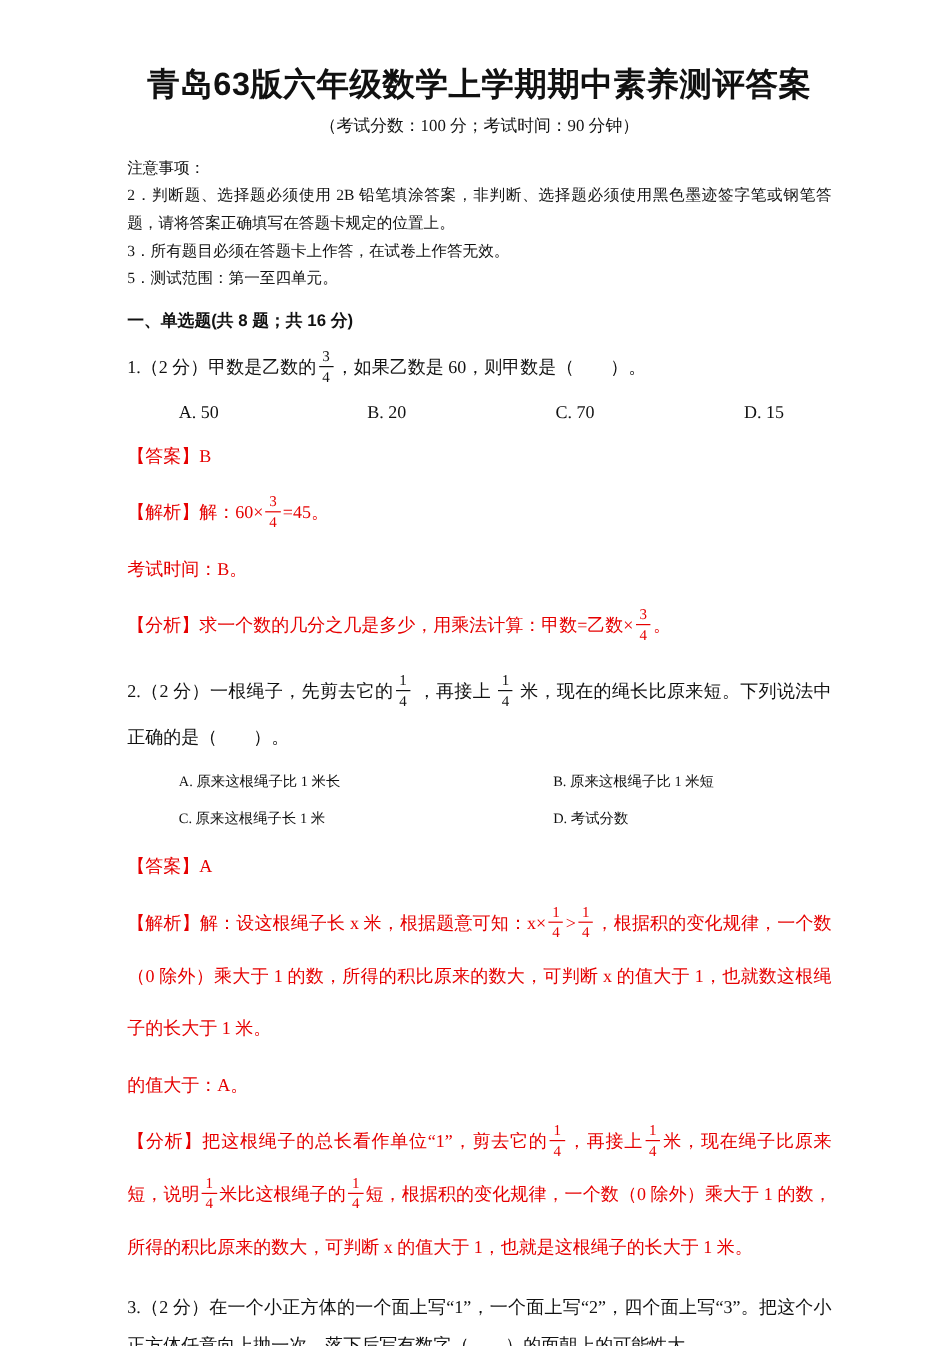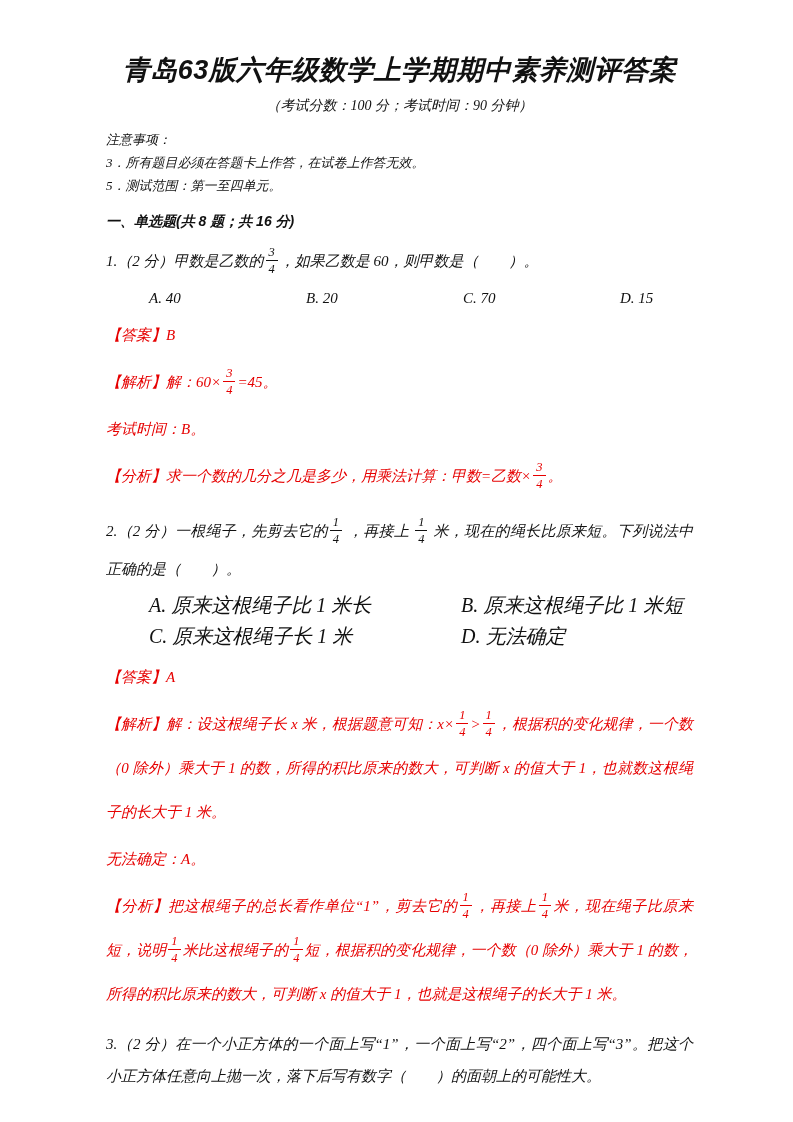--- a/index.html
+++ b/index.html
@@ -3,21 +3,21 @@
 <meta charset="utf-8">
 <style>
   :root { --red: #e60000; --ink: #111111; }
   * { box-sizing: border-box; }
   html, body { margin: 0; padding: 0; background: #ffffff; }
   body {
     width: 793px; height: 1122px; overflow: hidden;
     font-family: "Liberation Serif", "DejaVu Serif", serif;
     color: var(--ink);
   }
-  .page { width: 793px; height: 942px; padding: 50px 100px 0 106px; font-style: italic; }
+  .page { width: 793px; height: 942px; padding: 50px 100px 0 106px; }
 
   .exam-title {
     margin: 0; text-align: center;
     font-family: "Liberation Sans", "DejaVu Sans", sans-serif;
     font-weight: 700; font-size: 27px; line-height: 40px; letter-spacing: 0.5px;
   }
   .exam-subtitle {
     margin: 6px 0 12px; text-align: center;
     font-size: 14px; line-height: 20px;
   }
@@ -35,21 +35,21 @@
   .stem2 { line-height: 38px; margin: 14px 0 2px; }
   .stem3 { line-height: 32px; margin: 12px 0 2px; }
   .ansline { line-height: 24px; margin: 13px 0; }
   .mathline { line-height: 44px; margin: 7px 0; }
   .red { color: var(--red); }
 
   .options-row4 { display: flex; padding-left: 43px; margin: 4px 0 8px; font-size: 15px; line-height: 24px; }
   .options-row4 .opt { width: 157px; flex: 0 0 auto; }
   .options-row4 .opt:last-child { width: auto; }
 
-  .options-grid2 { display: flex; flex-wrap: wrap; padding-left: 43px; margin: 2px 0 6px; font-size: 20px; line-height: 31px; }
+  .options-grid2 { display: flex; flex-wrap: wrap; padding-left: 43px; margin: 2px 0 6px; font-size: 12px; line-height: 31px; }
   .options-grid2 .opt { flex: 0 0 312px; }
   .options-grid2 .opt:nth-child(even) { flex: 1 1 auto; }
 
   .frac {
     display: inline-flex; flex-direction: column; align-items: center;
     vertical-align: middle; line-height: 1; font-size: 12.5px; margin: 0 2px;
     transform: translateY(-2px);
   }
   .frac .num { padding: 0 3px 1.5px; }
   .frac .den { border-top: 1px solid currentColor; padding: 1.5px 3px 0; }
@@ -57,32 +57,33 @@
 </head>
 <body>
 
 <div class="page">
 
   <h1 class="exam-title">青岛63版六年级数学上学期期中素养测评答案</h1>
   <p class="exam-subtitle">（考试分数：100 分；考试时间：90 分钟）</p>
 
   <div class="notice">
     <p>注意事项：</p>
+    <p>2．判断题、选择题必须使用 2B 铅笔填涂答案，非判断、选择题必须使用黑色墨迹签字笔或钢笔答题，请将答案正确填写在答题卡规定的位置上。</p>
     <p>3．所有题目必须在答题卡上作答，在试卷上作答无效。</p>
     <p>5．测试范围：第一至四单元。</p>
   </div>
 
   <h2 class="section-heading">一、单选题(共 8 题；共 16 分)</h2>
 
   <p class="para stem1">1.（2 分）甲数是乙数的<span class="frac">
         <span class="num">3</span>
         <span class="den">4</span>
       </span>，如果乙数是 60，则甲数是（　　）。</p>
   <div class="options-row4">
-    <span class="opt">A. 40</span>
+    <span class="opt">A. 50</span>
     <span class="opt">B. 20</span>
     <span class="opt">C. 70</span>
     <span class="opt">D. 15</span>
   </div>
   <p class="para ansline red">【答案】B</p>
   <p class="para mathline red">【解析】解：60×<span class="frac">
         <span class="num">3</span>
         <span class="den">4</span>
       </span>=45。</p>
   <p class="para ansline red">考试时间：B。</p>
@@ -95,31 +96,31 @@
         <span class="num">1</span>
         <span class="den">4</span>
       </span> ，再接上 <span class="frac">
         <span class="num">1</span>
         <span class="den">4</span>
       </span> 米，现在的绳长比原来短。下列说法中正确的是（　　）。</p>
   <div class="options-grid2">
     <span class="opt">A. 原来这根绳子比 1 米长</span>
     <span class="opt">B. 原来这根绳子比 1 米短</span>
     <span class="opt">C. 原来这根绳子长 1 米</span>
-    <span class="opt">D. 无法确定</span>
+    <span class="opt">D. 考试分数</span>
   </div>
   <p class="para ansline red">【答案】A</p>
   <p class="para mathline red">【解析】解：设这根绳子长 x 米，根据题意可知：x×<span class="frac">
         <span class="num">1</span>
         <span class="den">4</span>
       </span>&gt;<span class="frac">
         <span class="num">1</span>
         <span class="den">4</span>
       </span>，根据积的变化规律，一个数（0 除外）乘大于 1 的数，所得的积比原来的数大，可判断 x 的值大于 1，也就数这根绳子的长大于 1 米。</p>
-  <p class="para ansline red">无法确定：A。</p>
+  <p class="para ansline red">的值大于：A。</p>
   <p class="para mathline red">【分析】把这根绳子的总长看作单位“1”，剪去它的<span class="frac">
         <span class="num">1</span>
         <span class="den">4</span>
       </span>，再接上<span class="frac">
         <span class="num">1</span>
         <span class="den">4</span>
       </span>米，现在绳子比原来短，说明<span class="frac">
         <span class="num">1</span>
         <span class="den">4</span>
       </span>米比这根绳子的<span class="frac">

